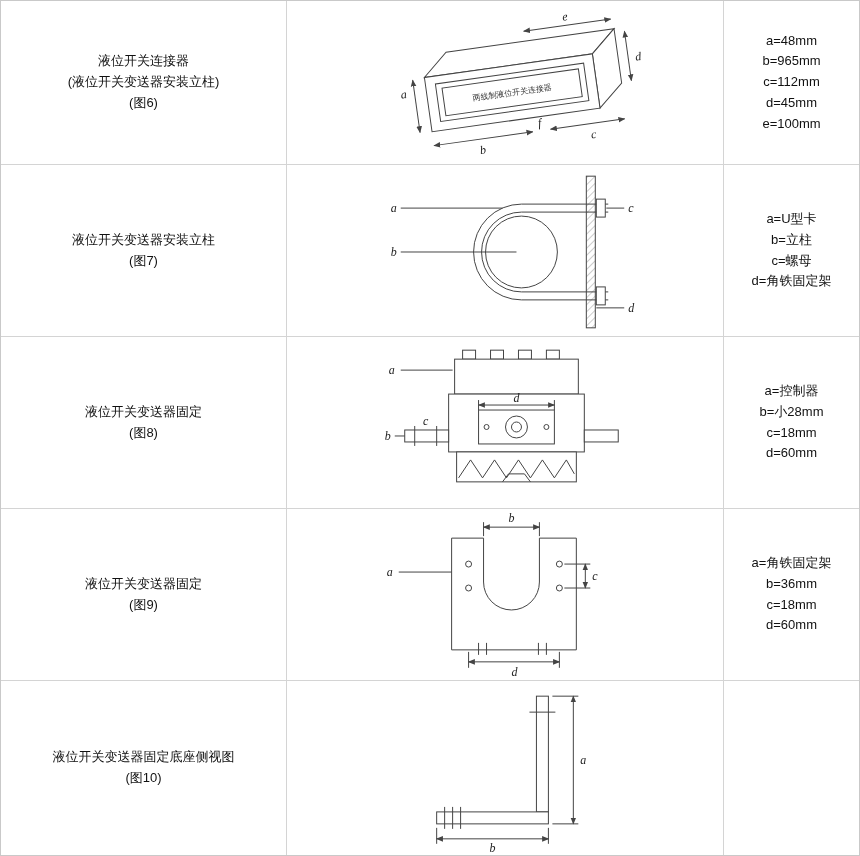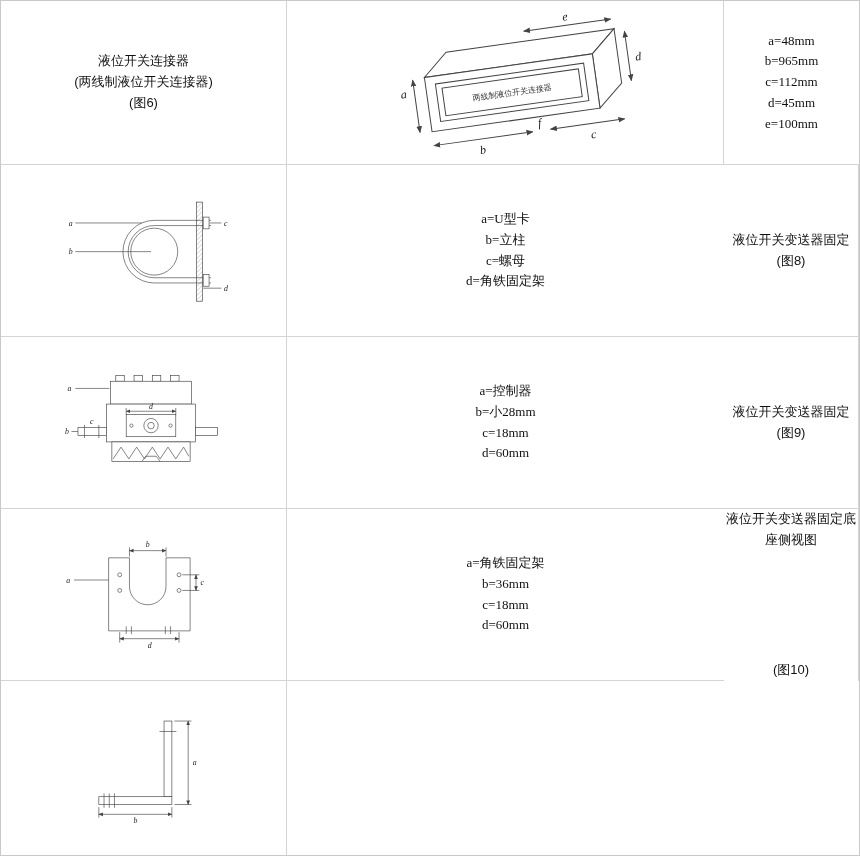--- a/index.html
+++ b/index.html
@@ -5,39 +5,39 @@
   * { margin:0; padding:0; box-sizing:border-box; }
   html,body { background:#fff; font-family:"Liberation Sans", sans-serif; color:#222; }
   .page { width:860px; height:856px; background:#fff; border:1px solid #c9c9c9; overflow:hidden; }
   .grid {
     display:grid;
     grid-template-columns:286px 437px 135px;
     grid-template-rows:164px 172px 172px 172px 174px;
   }
   .cell { border-right:1px solid #d4d4d4; border-bottom:1px solid #d4d4d4; background:#fff; }
   .cell.col-last { border-right:none; }
-  .cell.row-last { border-bottom:none;justify-content:space-between; }
+  .cell.row-last { border-bottom:none; }
   .label-cell, .dims-cell {
     display:flex; flex-direction:column; justify-content:center; align-items:center;
     text-align:center; font-size:13px; line-height:1.6; color:#111;
   }
-  .dims-cell { font-size:13px;font-family:Liberation Serif, serif; }
+  .dims-cell { font-size:13px; }
   .fig-cell { display:flex; align-items:center; justify-content:center; }
   svg text { font-family:"Liberation Serif", serif; font-style:italic; font-size:12px; fill:#222; stroke:none; }
   svg text.cn { font-family:"Liberation Sans", sans-serif; font-style:normal; font-size:8px; fill:#333; }
 </style>
 </head>
 <body>
 
 <div class="page">
   <div class="grid">
 
     <div class="cell label-cell">
       <div>液位开关连接器</div>
-      <div>(两线制液位开关连接器)</div>
+      <div>(液位开关变送器安装立柱)</div>
       <div>(图6)</div>
     </div>
     <div class="cell fig-cell">
       <svg width="437" height="162" viewBox="0 0 437 162">
         <defs>
           <marker id="ar1" viewBox="0 0 10 10" refX="9" refY="5" markerWidth="7" markerHeight="7" orient="auto-start-reverse">
             <path d="M0,1 L10,5 L0,9 z" fill="#444"></path>
           </marker>
         </defs>
         <g transform="rotate(-8 235 85)" stroke="#444" fill="none" stroke-width="1">
@@ -63,20 +63,24 @@
       </svg>
     </div>
     <div class="cell dims-cell col-last">
       <div>a=48mm</div>
       <div>b=965mm</div>
       <div>c=112mm</div>
       <div>d=45mm</div>
       <div>e=100mm</div>
     </div>
 
+    <div class="cell label-cell">
+      <div>液位开关变送器安装立柱</div>
+      <div>(图7)</div>
+    </div>
     <div class="cell fig-cell">
       <svg width="437" height="170" viewBox="0 0 437 170">
         <defs>
           <pattern id="hatch2" width="5" height="5" patternUnits="userSpaceOnUse" patternTransform="rotate(45)">
             <line x1="0" y1="0" x2="0" y2="5" stroke="#999" stroke-width="1"></line>
           </pattern>
         </defs>
         <g stroke="#444" fill="none" stroke-width="1">
           <rect x="300" y="10" width="9" height="152" fill="url(#hatch2)"></rect>
           <circle cx="235" cy="86" r="36" fill="#fff"></circle>

